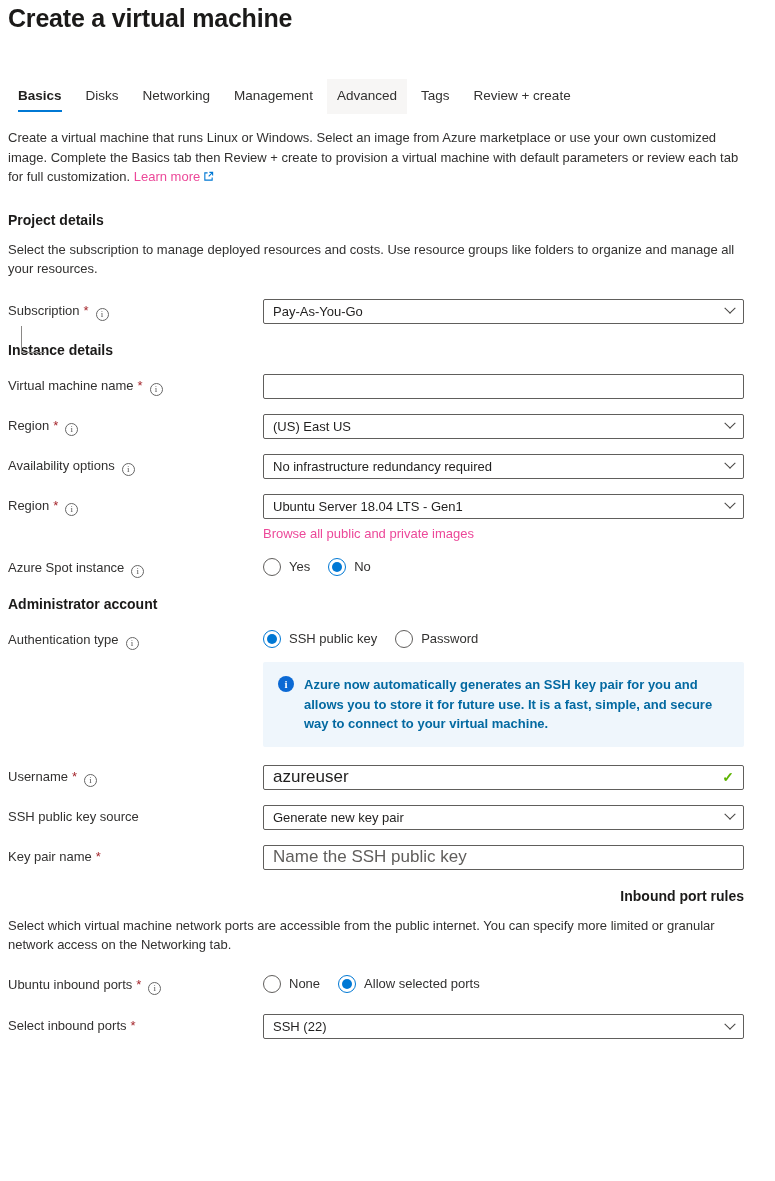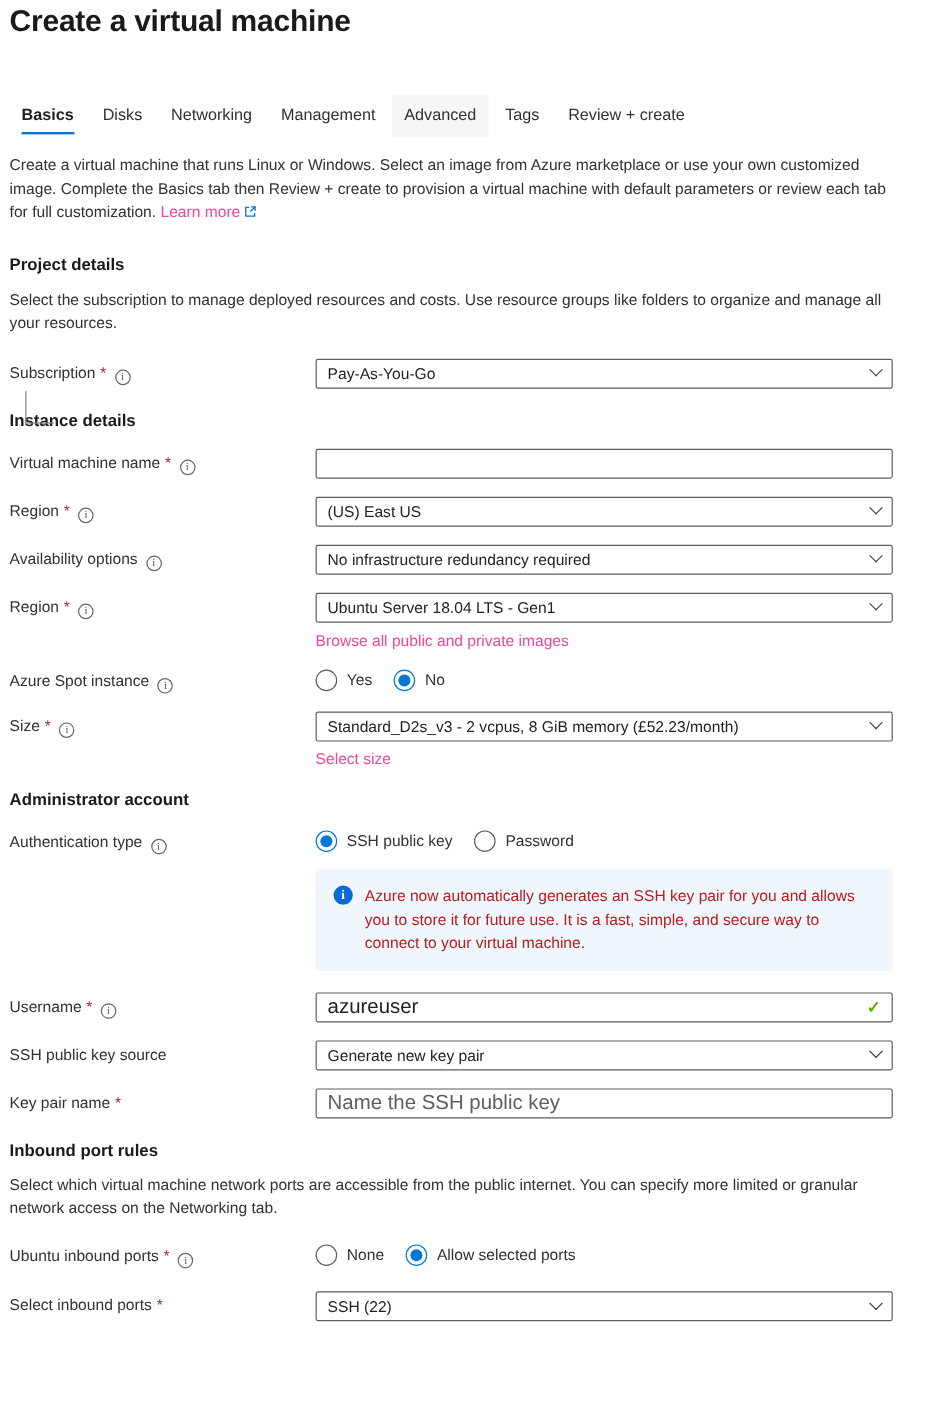--- a/index.html
+++ b/index.html
@@ -67,21 +67,21 @@
   .radio-circle { width:18px; height:18px; border-radius:50%; border:1px solid #605e5c;
     background:#fff; margin-right:8px; display:flex; align-items:center; justify-content:center; flex:0 0 18px; }
   .radio-item.selected .radio-circle { border-color:#0078d4; }
   .radio-item.selected .radio-circle::after { content:""; width:10px; height:10px; border-radius:50%; background:#0078d4; }
 
   
   .infobox { background:#eff6fc; border-radius:2px; padding:13px 15px; display:flex; margin-top:4px; }
   .infobox-icon { width:16px; height:16px; flex:0 0 16px; border-radius:50%; background:#0b69d4;
     color:#fff; font-size:11px; font-weight:700; display:flex; align-items:center; justify-content:center;
     margin-right:10px; margin-top:1px; font-family:"Liberation Serif", serif; }
-  .infobox-text { line-height:1.5; color:#b91c1c; }
+  .infobox-text { line-height:1.5; color:#0369a1;font-weight:bold; }
 </style>
 </head>
 <body>
 
 <div class="page">
 
   <h1 class="page-title">Create a virtual machine</h1>
 
   <div class="tabs">
     <div class="tab active">Basics</div>
@@ -185,32 +185,20 @@
               <span>Yes</span>
             </div>
             <div class="radio-item selected">
               <span class="radio-circle"></span>
               <span>No</span>
             </div>
           </div>
         </div>
       </div>
 
-      <div class="row">
-        <div class="label-col">
-          <span>Size</span><span class="req">*</span><span class="info-icon">i</span>
-        </div>
-        <div class="control-col">
-          <div class="dropdown">
-            <span class="value">Standard_D2s_v3 - 2 vcpus, 8 GiB memory (£52.23/month)</span>
-            <span class="chevron"></span>
-          </div>
-          <a class="link under-link">Select size</a>
-        </div>
-      </div>
     </div>
 
     <div class="section-heading" style="margin-top:18px;">Administrator account</div>
 
     <div class="form" style="margin-top:16px;">
       <div class="row" style="margin-bottom:8px;">
         <div class="label-col">
           <span>Authentication type</span><span class="info-icon">i</span>
         </div>
         <div class="control-col">
@@ -266,21 +254,21 @@
           <span>Key pair name</span><span class="req">*</span>
         </div>
         <div class="control-col">
           <div class="textbox">
             <input class="text-input" type="text" placeholder="Name the SSH public key" style="">
           </div>
         </div>
       </div>
     </div>
 
-    <div class="section-heading" style="margin-top:18px;">Inbound port rules</div>
+    <div class="section-heading" style="margin-top:18px;text-align:right;">Inbound port rules</div>
     <p class="section-desc">Select which virtual machine network ports are accessible from the public internet. You can specify more limited or granular network access on the Networking tab.</p>
 
     <div class="form" style="margin-top:18px;">
       <div class="row" style="margin-bottom:19px;">
         <div class="label-col">
           <span>Ubuntu inbound ports</span><span class="req">*</span><span class="info-icon">i</span>
         </div>
         <div class="control-col">
           <div class="radio-group">
             <div class="radio-item">

